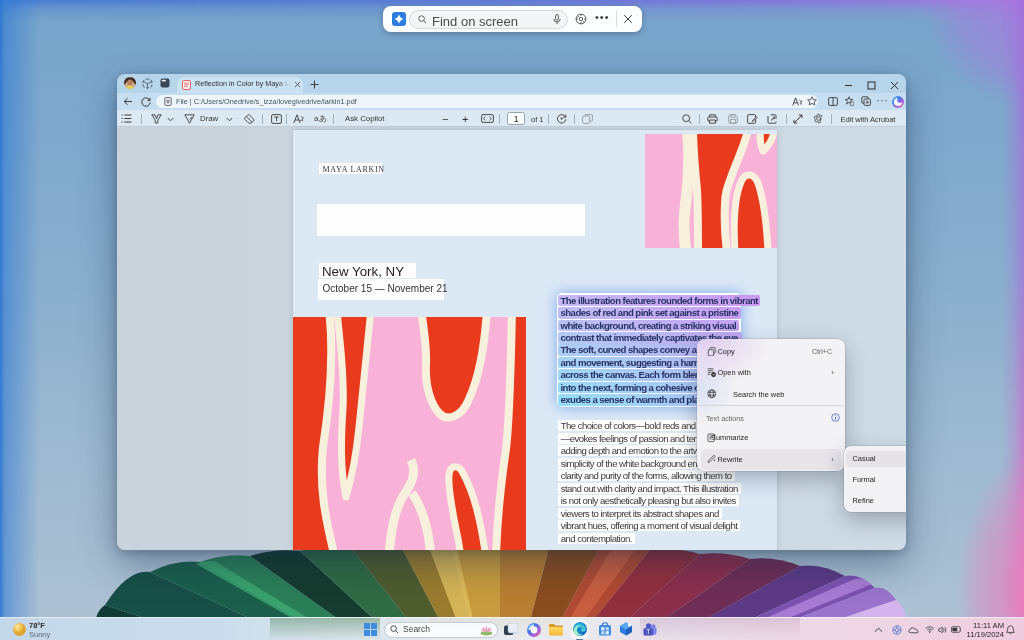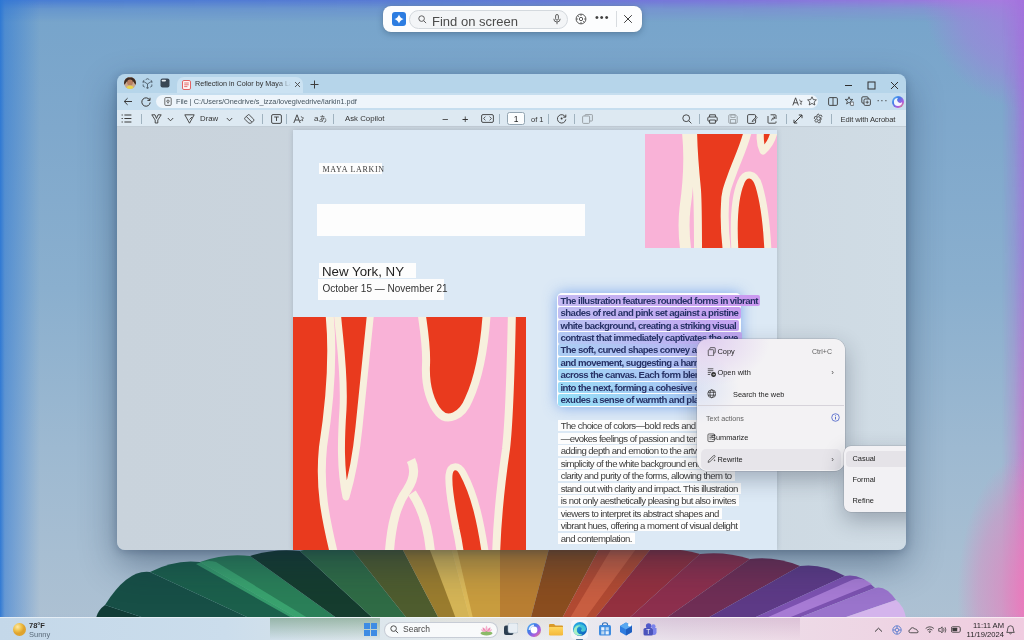--- a/index.html
+++ b/index.html
@@ -375,21 +375,21 @@
           <div class="p2l">simplicity of the white background enhances the</div>
           <div class="p2l">clarity and purity of the forms, allowing them to</div>
           <div class="p2l">stand out with clarity and impact. This illustration</div>
           <div class="p2l">is not only aesthetically pleasing but also invites</div>
           <div class="p2l">viewers to interpret its abstract shapes and</div>
           <div class="p2l">vibrant hues, offering a moment of visual delight</div>
           <div class="p2l">and contemplation.</div>
         </div>
       </div>
     </div>
-    <div id="menu" style="left:580px; top:265.5px; width:148px; height:132px;border-radius:11px;">
+    <div id="menu" style="left:580px; top:265.5px; width:148px; height:132px;">
       <div class="mi" style="top:1.9px;">
         <svg class="mico" style="top:5.7px" viewBox="0 0 12 12">
             <path d="M3.6,2.6 L3.6,1.8 Q3.6,0.8 4.6,0.8 L9.4,0.8 Q10.4,0.8 10.4,1.8 L10.4,6.6 Q10.4,7.6 9.4,7.6 L8.6,7.6" fill="none" stroke="#2f2f2f" stroke-width="0.9"></path>
             <rect x="1.6" y="3.4" width="6.8" height="7.8" rx="1" fill="none" stroke="#2f2f2f" stroke-width="0.9"></rect>
           </svg>
         <span class="lbl" style="margin-left:16.5px;">Copy</span>
           <span class="sc">Ctrl+C</span>
       </div>
       <div class="mi" style="top:23.3px;">
         <svg class="mico" style="top:5.7px" viewBox="0 0 12 12">

